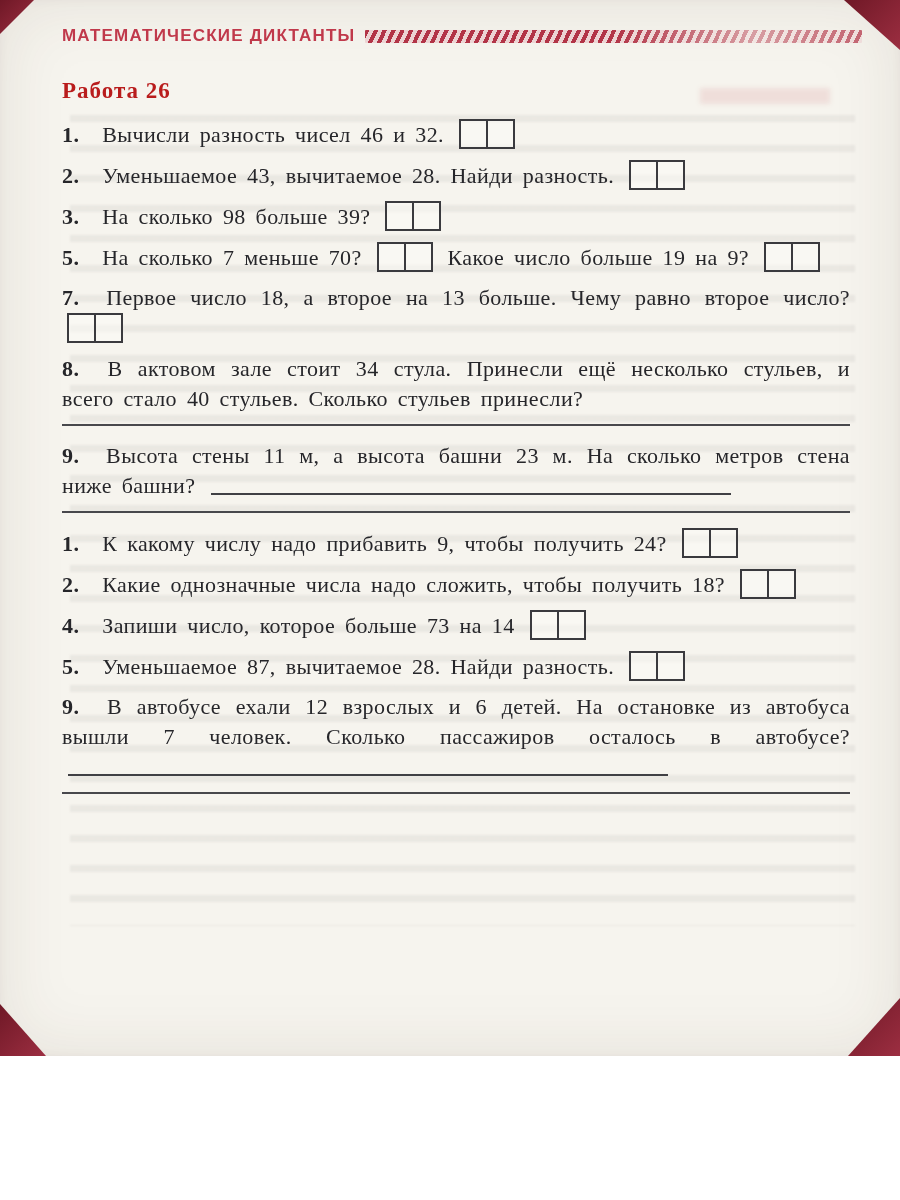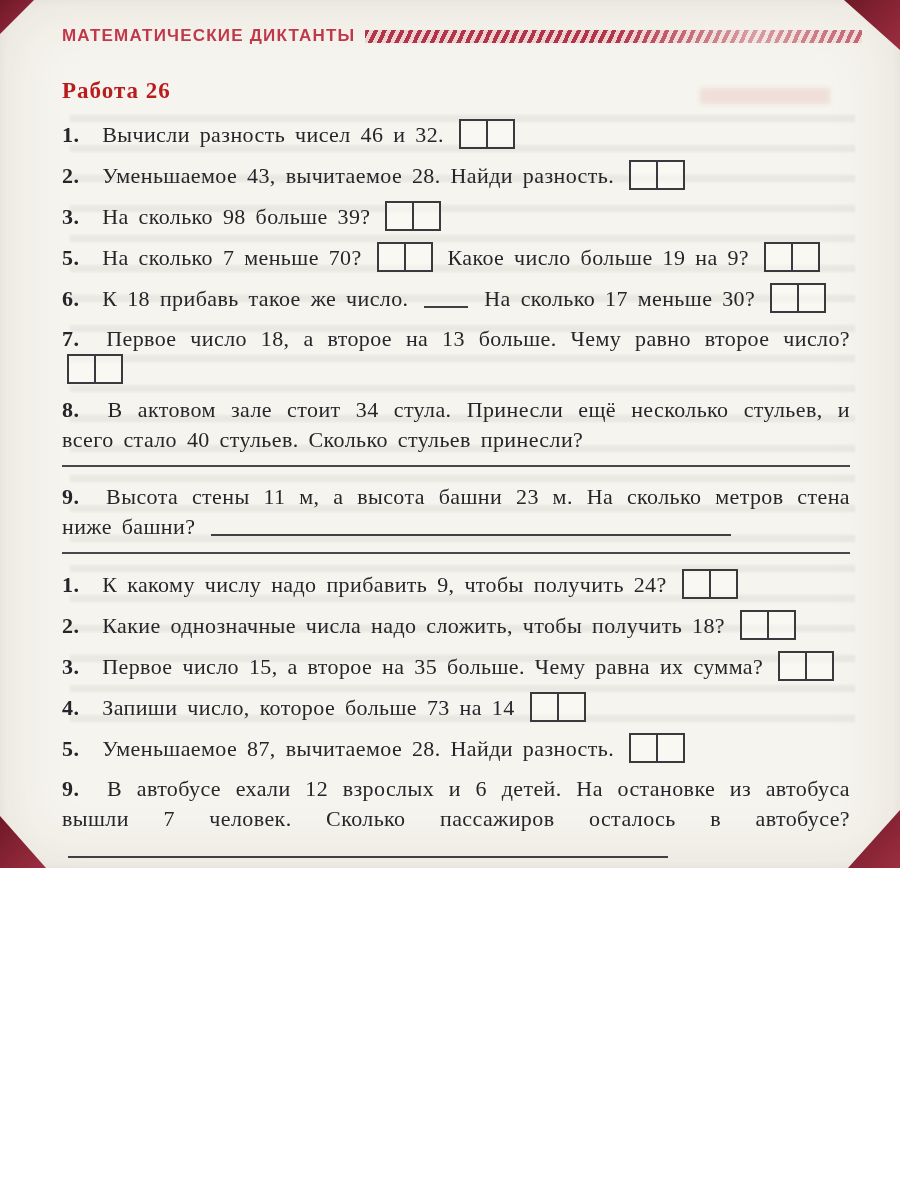--- a/index.html
+++ b/index.html
@@ -1,18 +1,18 @@
 <!DOCTYPE html>
 <html lang="ru"><head>
 <meta charset="utf-8">
 <title>Математические диктанты — стр. 24</title>
 <style>
   html,body { margin:0; padding:0; background:#ffffff; }
   .page {
-    position:relative; width:900px; height:868px; overflow:hidden;
+    position:relative; width:900px; height:1056px; overflow:hidden;
     background:#f6f4ee;
     box-shadow: inset 0 0 70px rgba(70,45,30,0.10), inset 0 0 10px rgba(70,45,30,0.05);
     font-family:"Liberation Serif","DejaVu Serif",serif;
     color:#26262a;
   }
 
   
   .ghost {
     position:absolute; left:70px; right:45px; top:95px; bottom:130px;
     background: repeating-linear-gradient(180deg,
@@ -116,31 +116,29 @@
     <span class="hbar"></span>
   </header>
 
   <main class="content">
       <section class="section">
         <h2 class="section-title">Работа 26</h2>
         <p class="problem"><span class="pnum">1.</span> Вычисли разность чисел 46 и 32. <span class="abox"></span></p>
         <p class="problem"><span class="pnum">2.</span> Уменьшаемое 43, вычитаемое 28. Найди разность. <span class="abox"></span></p>
         <p class="problem"><span class="pnum">3.</span> На сколько 98 больше 39? <span class="abox"></span></p>
         <p class="problem"><span class="pnum">5.</span> На сколько 7 меньше 70? <span class="abox"></span> Какое число больше 19 на 9? <span class="abox"></span></p>
-        <p class="problem"><span class="pnum">6.</span> К 18 прибавь такое же число. <span class="blank" style="width: 44px;"></span> На сколько 17 меньше 30? <span class="abox"></span></p>
         <p class="problem"><span class="pnum">7.</span> Первое число 18, а второе на 13 больше. Чему равно второе число? <span class="abox"></span></p>
         <p class="problem"><span class="pnum">8.</span> В актовом зале стоит 34 стула. Принесли ещё несколько стульев, и всего стало 40 стульев. Сколько стульев принесли? </p>
         <div class="rule"></div>
         <p class="problem"><span class="pnum">9.</span> Высота стены 11 м, а высота башни 23 м. На сколько метров стена ниже башни? <span class="blank" style="width: 520px;"></span></p>
         <div class="rule"></div>
       </section>
       <section class="section">
         <p class="problem"><span class="pnum">1.</span> К какому числу надо прибавить 9, чтобы получить 24? <span class="abox"></span></p>
         <p class="problem"><span class="pnum">2.</span> Какие однозначные числа надо сложить, чтобы получить 18? <span class="abox"></span></p>
-        <p class="problem"><span class="pnum">3.</span> Первое число 15, а второе на 35 больше. Чему равна их сумма? <span class="abox"></span></p>
         <p class="problem"><span class="pnum">4.</span> Запиши число, которое больше 73 на 14 <span class="abox"></span></p>
         <p class="problem"><span class="pnum">5.</span> Уменьшаемое 87, вычитаемое 28. Найди разность. <span class="abox"></span></p>
         <p class="problem"><span class="pnum">9.</span> В автобусе ехали 12 взрослых и 6 детей. На остановке из автобуса вышли 7 человек. Сколько пассажиров осталось в автобусе? <span class="blank" style="width: 600px;"></span></p>
         <div class="rule"></div>
       </section>
     </main>
 
   <div class="pagenum-oval">
     <span>24</span>
   </div>

